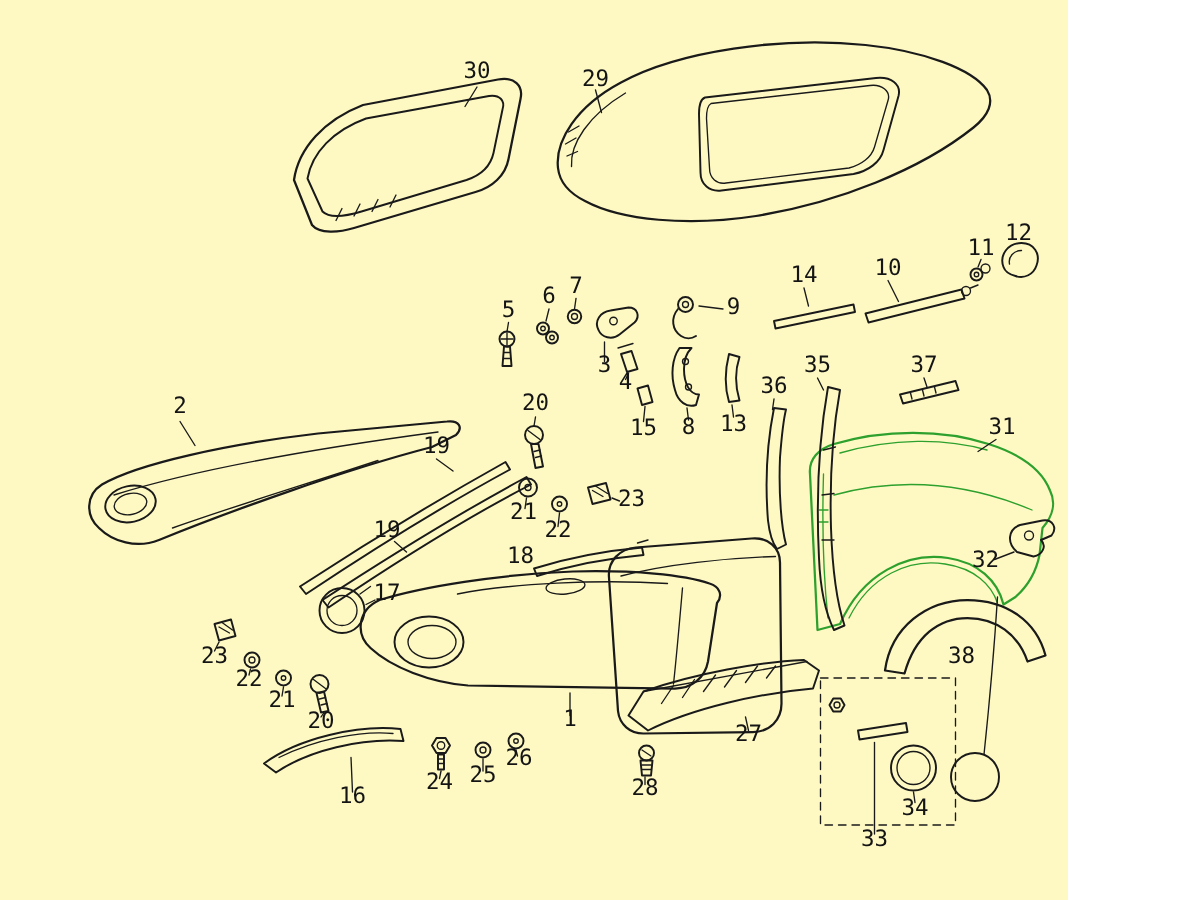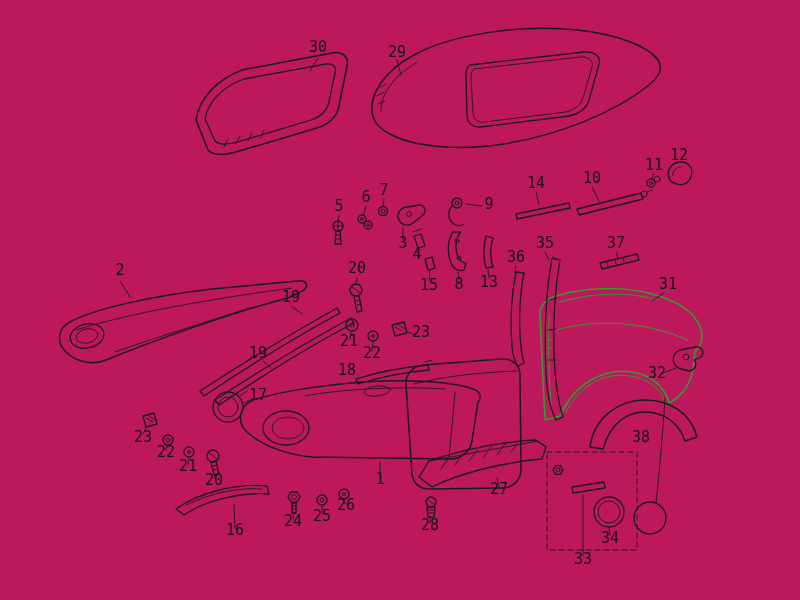--- a/index.html
+++ b/index.html
@@ -1,16 +1,16 @@
 <!DOCTYPE html>
 <html style="--line: #1a1a1a; --highlight: #2da02d;"><head>
 <meta charset="utf-8">
 <style>
   html,body{margin:0;padding:0;background:#fff;}
-  .stage{position:relative;width:800px;height:600px;background:#be185d;overflow:hidden;}
+  .stage{position:relative;width:712px;height:600px;background:#fef9c3;overflow:hidden;}
   svg{position:absolute;inset:0;}
   .ln{fill:none;stroke:var(--line,#1a1a1a);stroke-width:1.3;stroke-linejoin:round;stroke-linecap:round;}
   .thin{stroke-width:0.9;}
   .thick{stroke-width:1.5;}
   .hl{stroke:var(--highlight,#2da02d);}
   .dash{stroke-dasharray:5 4;}
   .lbl{font:15px "DejaVu Sans Mono","Liberation Mono",monospace;fill:#141414;text-anchor:middle;cursor:pointer;}
 </style>
 </head>
 <body>

